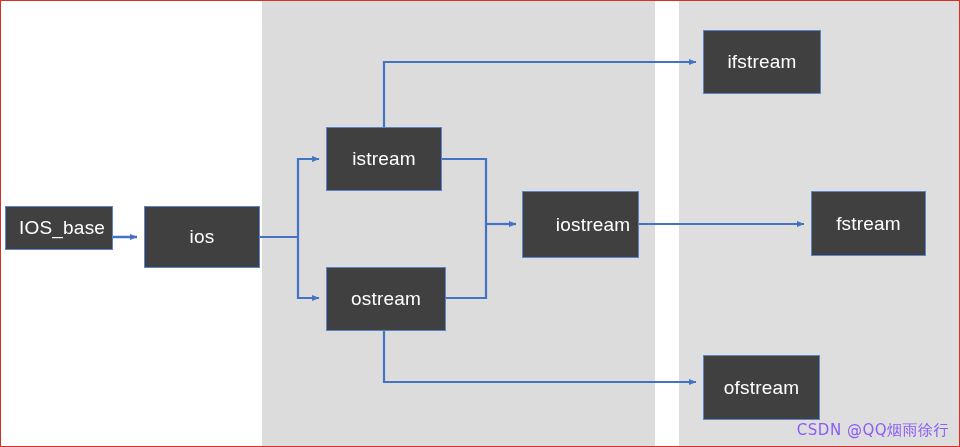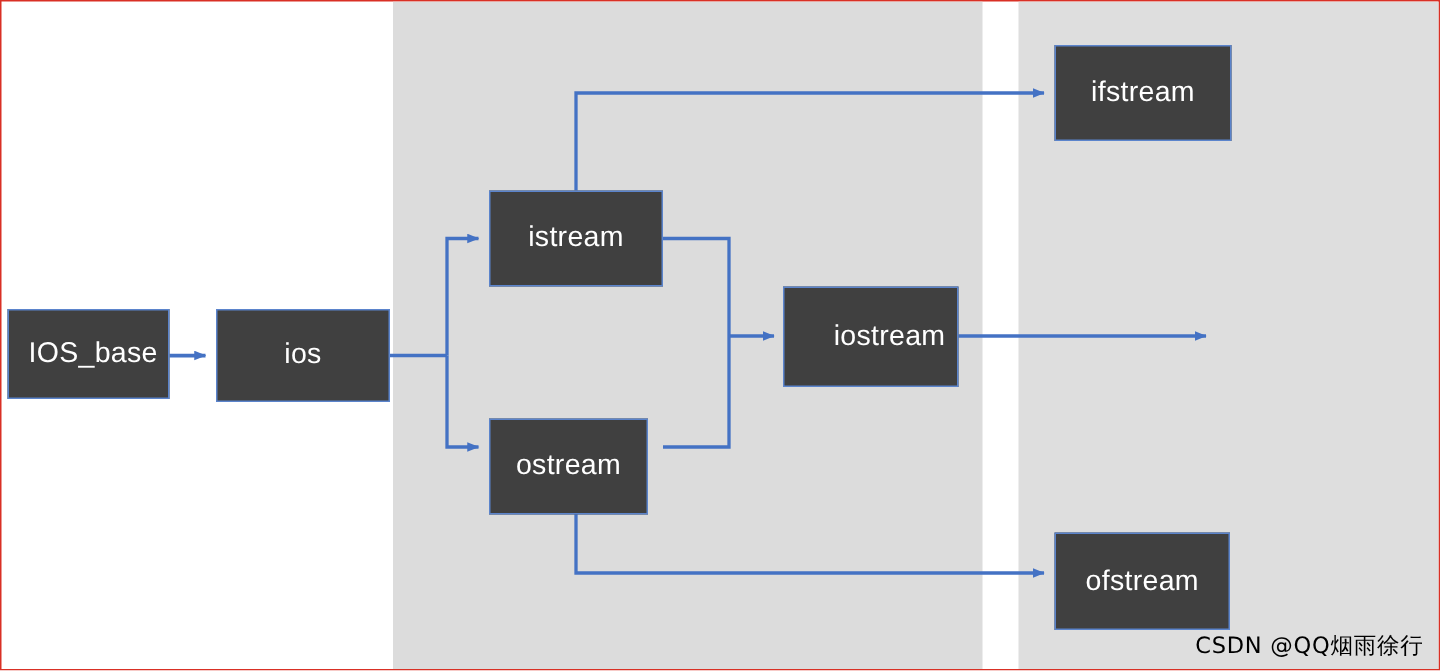--- a/index.html
+++ b/index.html
@@ -61,21 +61,21 @@
     top: 0;
     width: 960px;
     height: 447px;
     pointer-events: none;
   }
   #watermark {
     position: absolute;
     right: 10px;
     bottom: 6px;
     font-size: 15px;
-    color: #000000;
+    color: #8b5cf6;
     font-family: "DejaVu Sans", sans-serif;
     letter-spacing: 0.5px;
     user-select: none;
     white-space: nowrap;
   }
 </style>
 </head>
 <body>
 
 <div id="canvas">
@@ -124,23 +124,24 @@
 
     <g>
       <line x1="638" y1="223" x2="803" y2="223" stroke="#4472C4" stroke-width="2.2" marker-end="url(#arrow)"></line>
     </g>
 
     <g>
       <path d="M383,330 L383,381 L695,381" fill="none" stroke="#4472C4" stroke-width="2.2" marker-end="url(#arrow)"></path>
     </g>
   </svg>
 
-  <div class="node left-align" id="node-ios_base" style="left: 4px; top: 205px; width: 108px; height: 60px;">IOS_base</div>
+  <div class="node left-align" id="node-ios_base" style="left: 4px; top: 205px; width: 108px; height: 44px;">IOS_base</div>
   <div class="node" id="node-ios" style="left: 143px; top: 205px; width: 116px; height: 62px;">ios</div>
   <div class="node" id="node-istream" style="left: 325px; top: 126px; width: 116px; height: 64px;">istream</div>
-  <div class="node" id="node-ostream" style="left: 325px; top: 266px; width: 106px; height: 64px; margin-top: 12px;">ostream</div>
+  <div class="node" id="node-ostream" style="left: 325px; top: 266px; width: 120px; height: 64px;">ostream</div>
   <div class="node" id="node-iostream" style="left: 521px; top: 190px; width: 117px; height: 67px; padding-left: 25px;">iostream</div>
   <div class="node" id="node-ifstream" style="left: 702px; top: 29px; width: 118px; height: 64px;">ifstream</div>
+  <div class="node" id="node-fstream" style="left: 810px; top: 190px; width: 115px; height: 65px;">fstream</div>
   <div class="node" id="node-ofstream" style="left: 702px; top: 354px; width: 117px; height: 65px;">ofstream</div>
 
   <div id="watermark">CSDN @QQ烟雨徐行</div>
 
 </div>
 
 </body></html>

